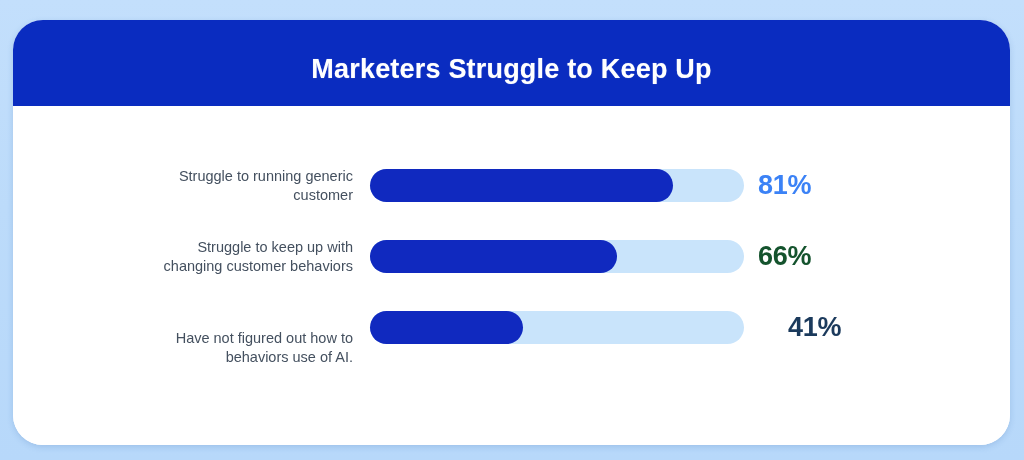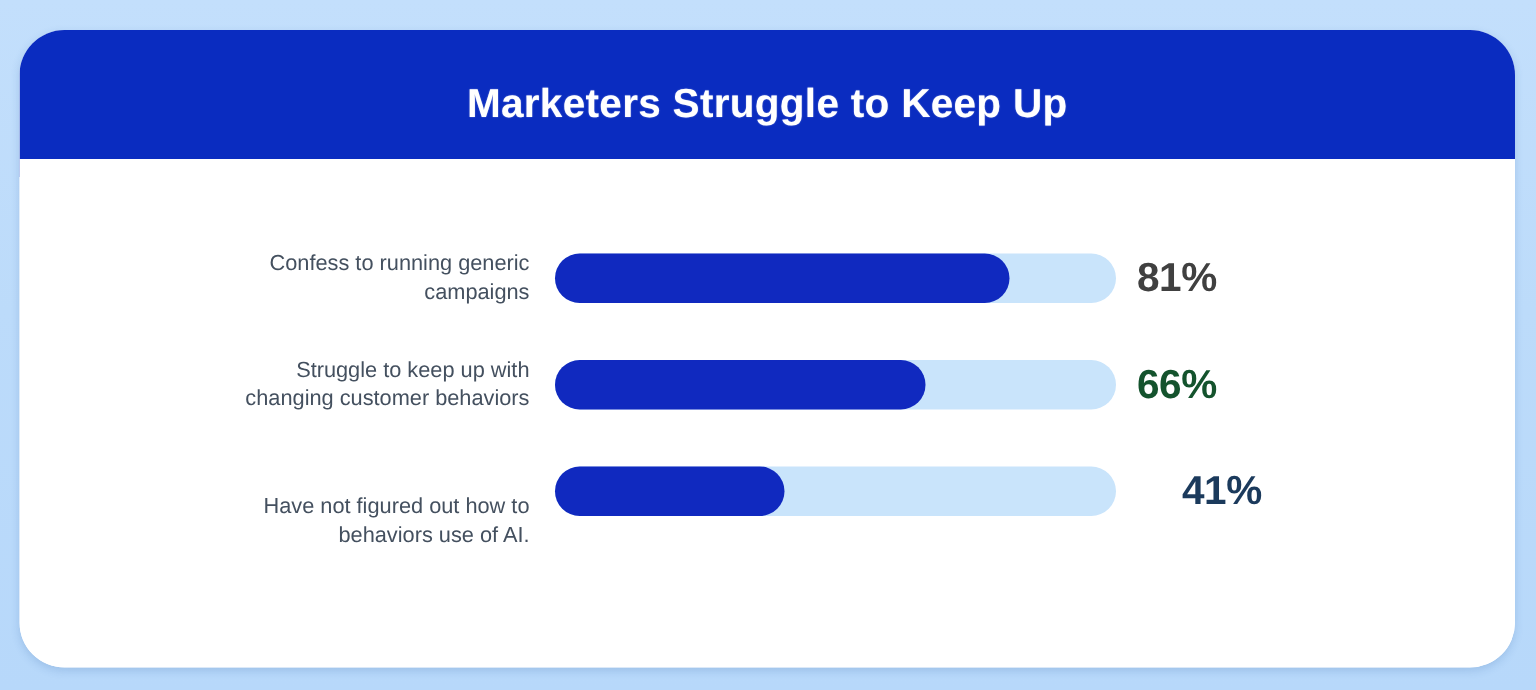--- a/index.html
+++ b/index.html
@@ -122,27 +122,27 @@
   <div id="card">
 
     <div class="header-band" style="background: rgb(10, 44, 192);">
       <div class="header-title" style="color: rgb(255, 255, 255);">Marketers Struggle to Keep Up</div>
     </div>
 
     <div class="chart-body">
 
       <div class="row">
         <div class="row-label" style="color: rgb(68, 80, 95);">
-          <div>Confess to running generic</div>
-          <div>campaigns</div>
+          <div>Struggle to running generic</div>
+          <div>customer</div>
         </div>
         <div class="bar-track" style="background: rgb(201, 228, 251);">
           <div class="bar-fill" style="width: 81%; background: rgb(16, 41, 191);"></div>
         </div>
-        <div class="row-value" style="color: #404040;">81%</div>
+        <div class="row-value" style="color: #3b82f6;">81%</div>
       </div>
 
       <div class="row">
         <div class="row-label" style="color: rgb(68, 80, 95); text-align: right;">
           <div>Struggle to keep up with</div>
           <div>changing customer behaviors</div>
         </div>
         <div class="bar-track" style="background: rgb(201, 228, 251);">
           <div class="bar-fill" style="width: 66%; background: rgb(16, 41, 191);"></div>
         </div>

